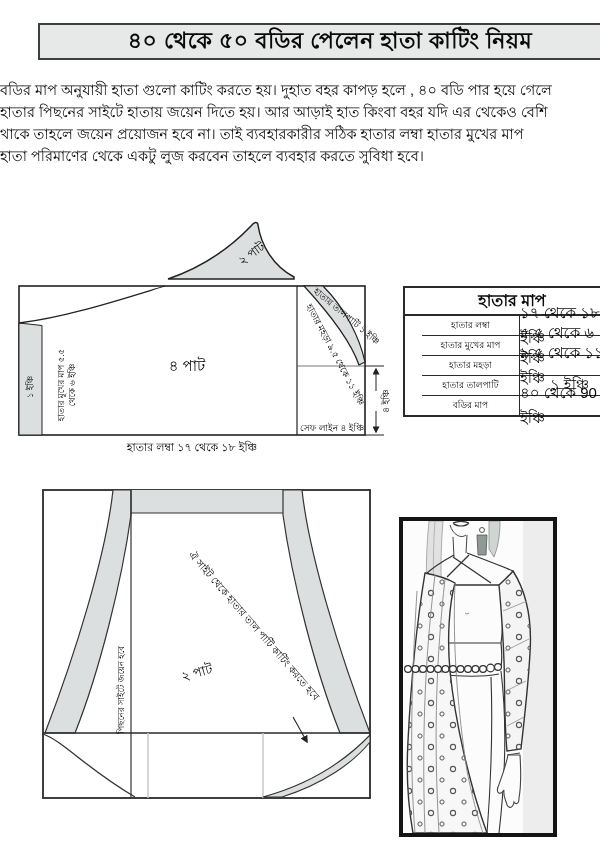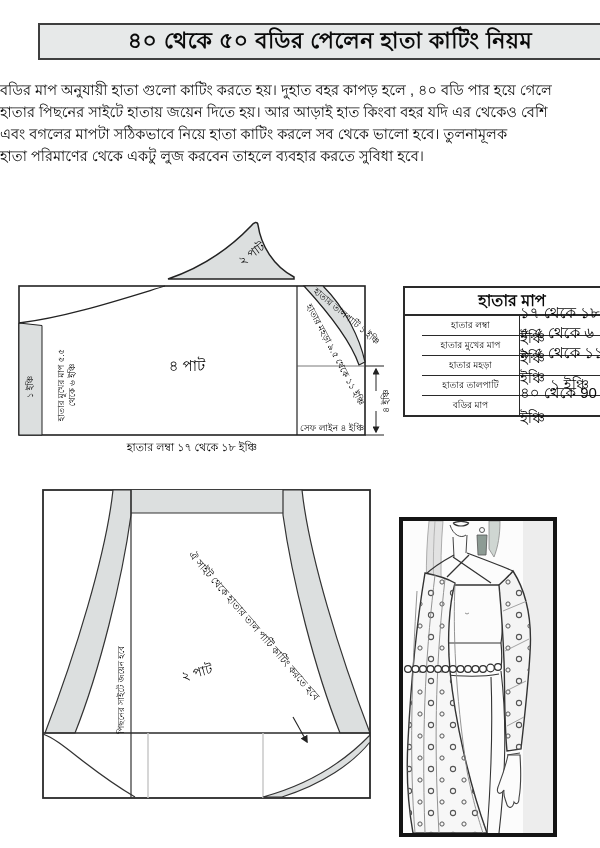--- a/index.html
+++ b/index.html
@@ -42,21 +42,21 @@
 </head>
 <body>
 
 <div class="page">
 
   <div class="title-bar">৪০ থেকে ৫০ বডির পেলেন হাতা কাটিং নিয়ম</div>
 
   <div class="intro">
     <div>বডির মাপ অনুযায়ী হাতা গুলো কাটিং করতে হয়। দুহাত বহর কাপড় হলে , ৪০ বডি পার হয়ে গেলে</div>
     <div>হাতার পিছনের সাইটে হাতায় জয়েন দিতে হয়। আর আড়াই হাত কিংবা বহর যদি এর থেকেও বেশি</div>
-    <div>এবং বগলের মাপটা সঠিকভাবে নিয়ে হাতা কাটিং করলে সব থেকে ভালো হবে। তুলনামূলক</div>
+    <div>থাকে তাহলে জয়েন প্রয়োজন হবে না। তাই ব্যবহারকারীর সঠিক হাতার লম্বা হাতার মুখের মাপ</div>
     <div>হাতা পরিমাণের থেকে একটু লুজ করবেন তাহলে ব্যবহার করতে সুবিধা হবে।</div>
   </div>
 
   <svg class="diag" style="left:5px; top:205px;" width="390" height="260" viewBox="0 0 390 260">
     <defs>
       <marker id="arr" viewBox="0 0 10 10" refX="8" refY="5" markerWidth="7" markerHeight="7" orient="auto-start-reverse">
         <path d="M0,0 L10,5 L0,10 Z" fill="#222"></path>
       </marker>
     </defs>
 

